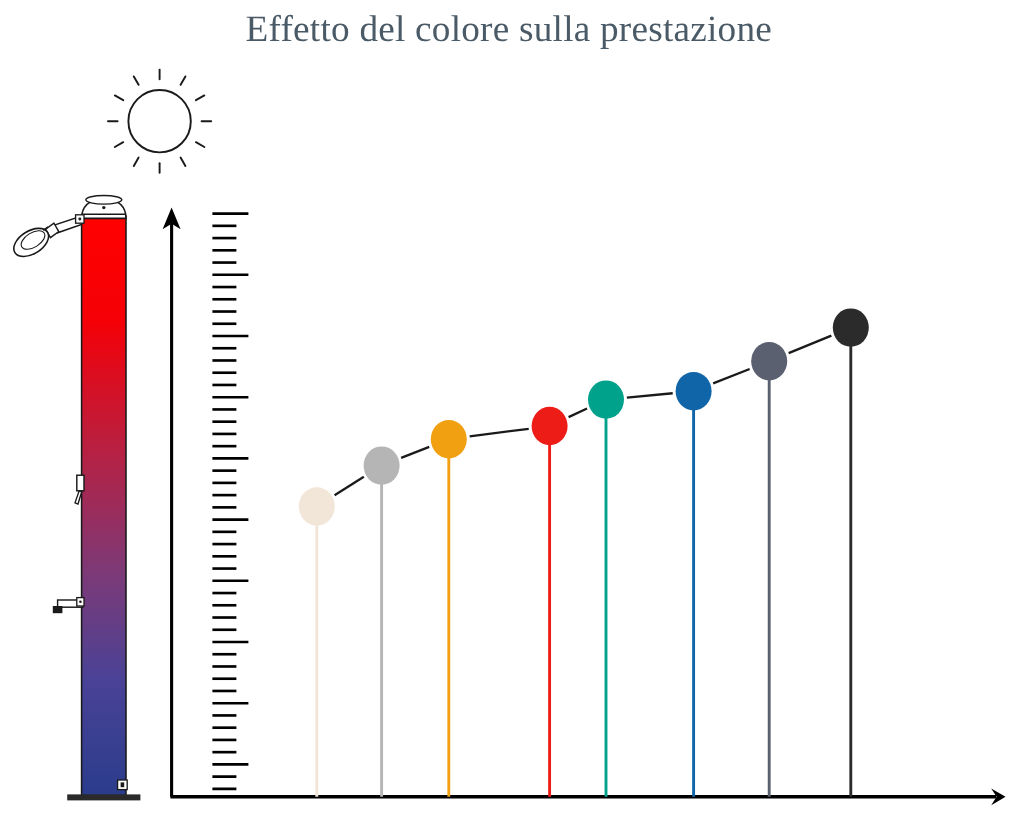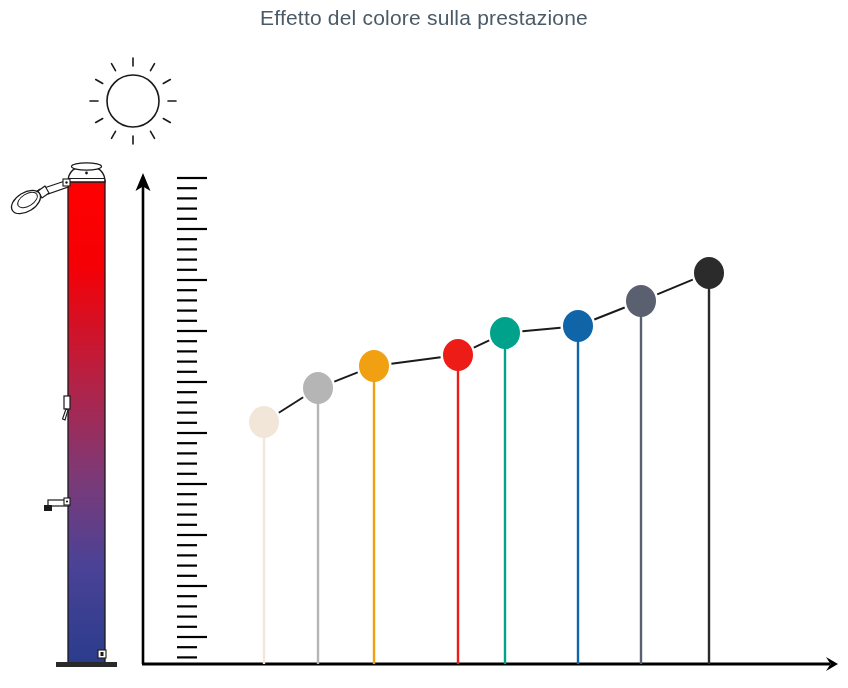--- a/index.html
+++ b/index.html
@@ -16,22 +16,22 @@
     height: 688px;
     background: #ffffff;
     overflow: hidden;
   }
   #chart-title {
     position: absolute;
     left: 0;
     top: 6px;
     width: 848px;
     text-align: center;
-    font-family: Liberation Sans, sans-serif;
-    font-size: 21px;
+    font-family: Liberation Serif, serif;
+    font-size: 31px;
     font-weight: 300;
     letter-spacing: 0.2px;
     color: #4a5a66;
     white-space: nowrap;
   }
   .svg-layer {
     position: absolute;
     left: 0;
     top: 0;
     width: 848px;

